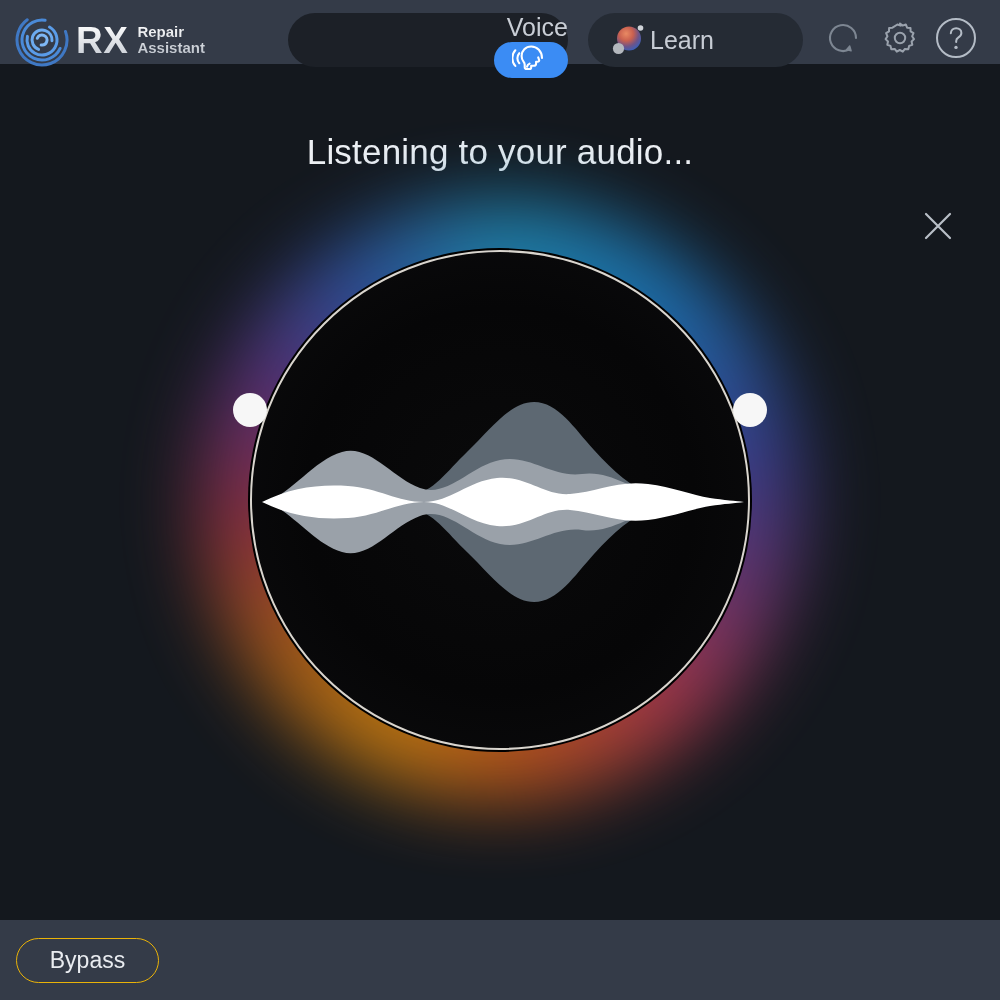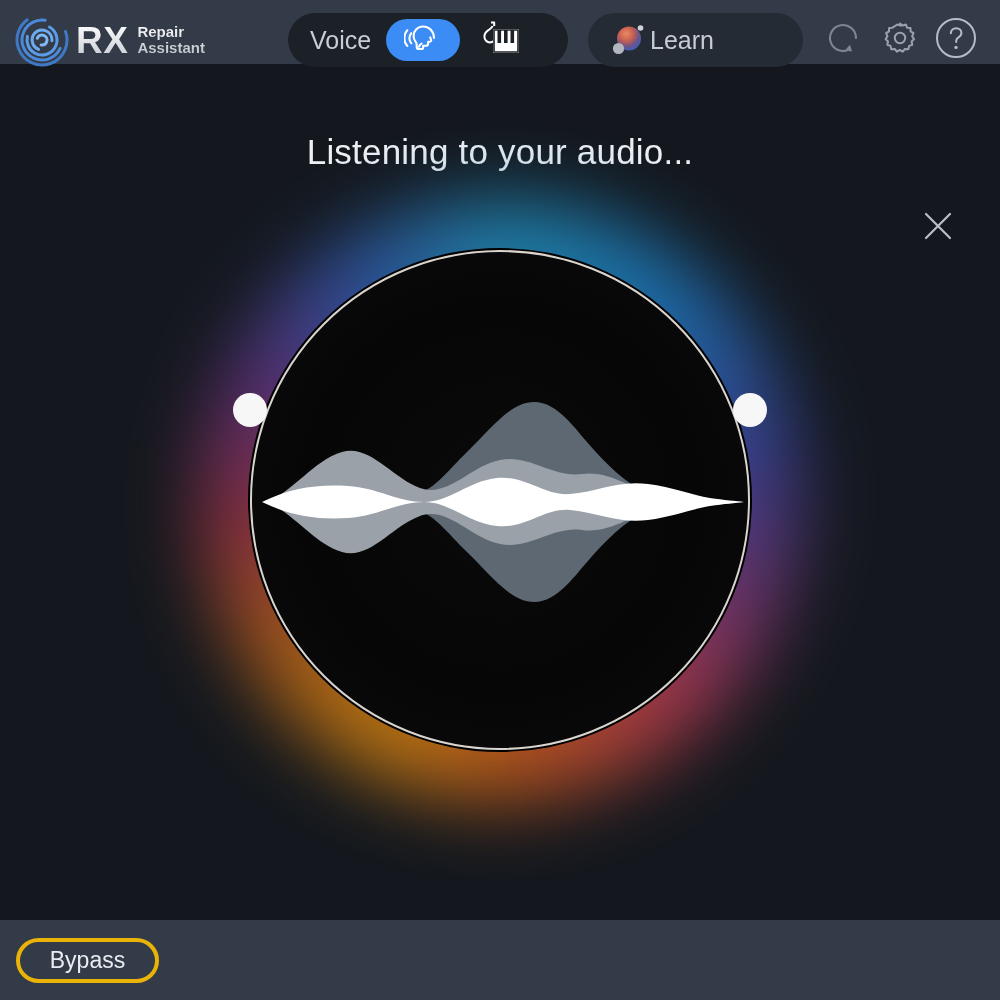--- a/index.html
+++ b/index.html
@@ -60,21 +60,22 @@
   }
 
   
   #mode-toggle {
     position: absolute;
     left: 288px; top: 13px;
     width: 280px; height: 54px;
     background: #1c2027;
     border-radius: 27px;
     display: flex;
-    align-items: center;
+    align-items: flex-end;
+    flex-direction: column;
   }
   #mode-voice-label {
     margin-left: 22px;
     font-size: 25px;
     color: #c9ced6;
   }
   #mode-voice-btn {
     width: 74px; height: 42px;
     margin-left: 15px;
     border-radius: 21px;
@@ -208,21 +209,21 @@
     position: absolute;
     left: 0; top: 920px;
     width: 1000px; height: 80px;
     background: #343b48;
   }
   #bypass-btn {
     position: absolute;
     left: 16px; top: 18px;
     width: 143px; height: 45px;
     border-radius: 23px;
-    border: 4px solid #eab308;
+    border: 1px solid #eab308;
     box-sizing: border-box;
     display: flex;
     align-items: center;
     justify-content: center;
     font-size: 23px;
     color: #e9ecf0;
     background: transparent;
   }
 </style>
 </head>

